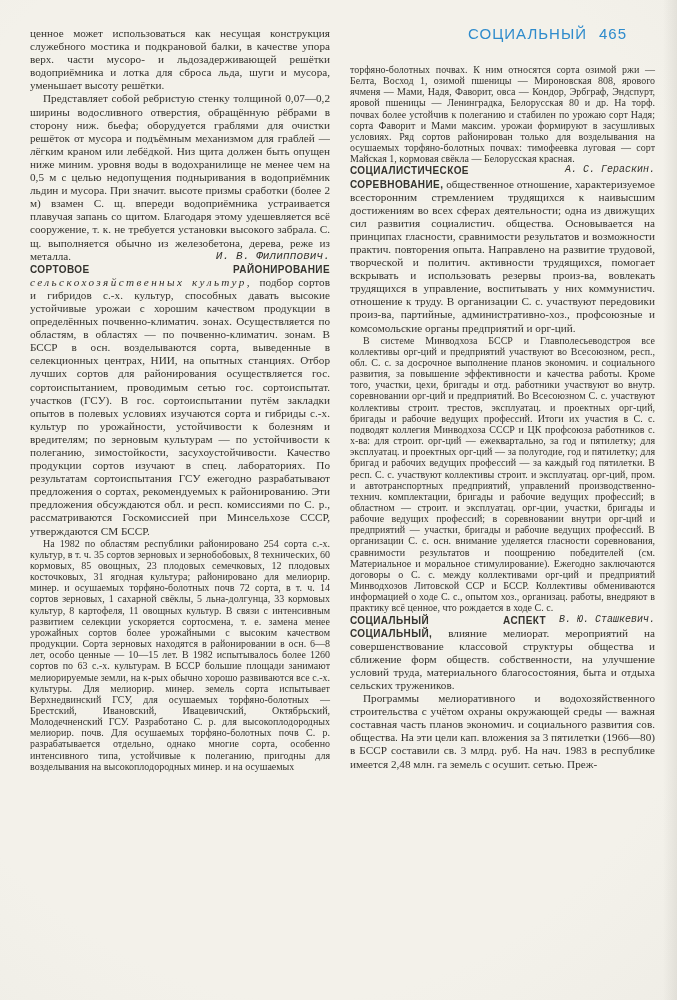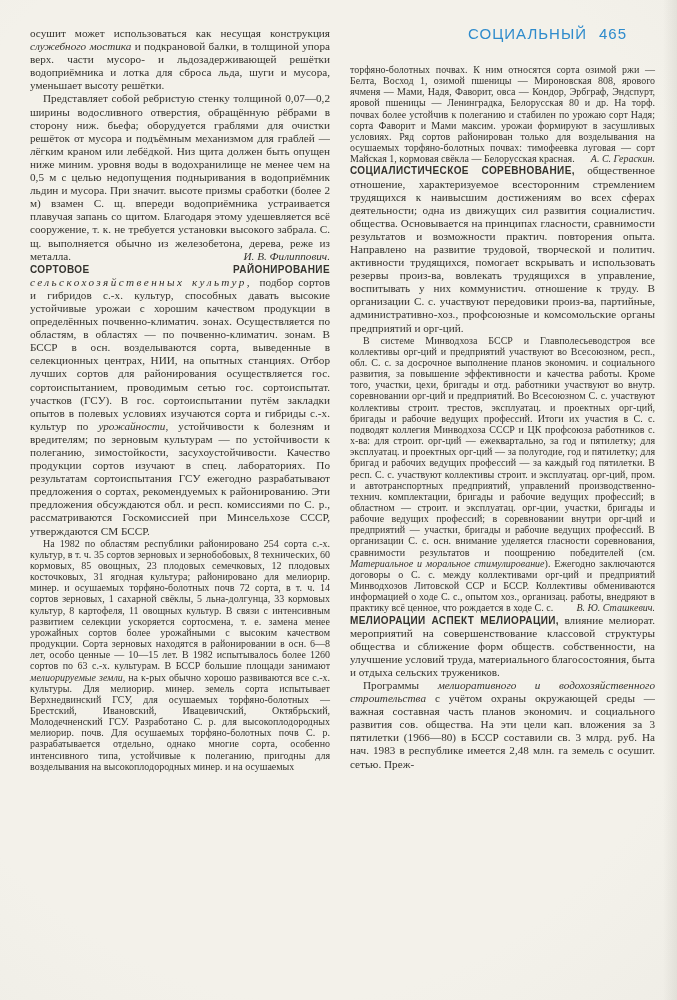--- a/index.html
+++ b/index.html
@@ -36,43 +36,43 @@
     box-sizing: border-box;
   }
   .col { text-align: justify; }
   .col-left { width: 300px; flex: 0 0 300px; }
   .col-right { flex: 1; padding-top: 37px; }
   p.para { margin: 0; overflow: visible; }
   p.para.normal { font-size: 11.2px; line-height: 13.1px; }
   p.para.small  { font-size: 10px;  line-height: 11.15px; }
   p.para.indent { text-indent: 13px; }
   .seg-n {}
-  .seg-i { font-style: italic; }
+  .seg-i { }
   .seg-b {
     font-family: "Liberation Sans", sans-serif;
     font-weight: bold; font-size: 10px; letter-spacing: 0.4px;
   }
   .seg-sp { letter-spacing: 2.4px; font-style: italic; }
-  .seg-sig { font-style: italic; float: right; }
+  .seg-sig { font-style: italic; float: right; font-family: Liberation Mono, monospace; }
 </style>
 </head>
 <body>
 
 <div class="page">
   <div class="running-head" style="color: rgb(46, 139, 204);">
     <span>СОЦИАЛЬНЫЙ</span><span class="pageno">465</span>
   </div>
   <div class="columns">
     <div class="col col-left">
-        <p class="para normal"><span class="seg-n">осушит может использоваться как несущая конструкция </span><span class="seg-i">служебного мостика</span><span class="seg-n"> и подкрановой балки, в толщиной упора верх. части мусоро- и льдозадерживающей решётки водоприёмника и лотка для сброса льда, шуги и мусора, уменьшает высоту решётки.</span></p>
+        <p class="para normal"><span class="seg-n">ценное может использоваться как несущая конструкция </span><span class="seg-i">служебного мостика</span><span class="seg-n"> и подкрановой балки, в качестве упора верх. части мусоро- и льдозадерживающей решётки водоприёмника и лотка для сброса льда, шуги и мусора, уменьшает высоту решётки.</span></p>
         <p class="para normal indent"><span class="seg-n">Представляет собой ребристую стенку толщиной 0,07—0,2 ширины водосливного отверстия, обращённую рёбрами в сторону ниж. бьефа; оборудуется граблями для очистки решёток от мусора и подъёмным механизмом для граблей — лёгким краном или лебёдкой. Низ щита должен быть опущен ниже миним. уровня воды в водохранилище не менее чем на 0,5 м с целью недопущения подныривания в водоприёмник льдин и мусора. При значит. высоте призмы сработки (более 2 м) взамен С. щ. впереди водоприёмника устраивается плавучая запань со щитом. Благодаря этому удешевляется всё сооружение, т. к. не требуется установки высокого забрала. С. щ. выполняется обычно из железобетона, дерева, реже из металла. </span><span class="seg-sig">И. В. Филиппович.</span></p>
         <p class="para normal"><span class="seg-b">СОРТОВОЕ РАЙОНИРОВАНИЕ</span><span class="seg-sp"> сельскохозяйственных культур, </span><span class="seg-n">подбор сортов и гибридов с.-х. культур, способных давать высокие устойчивые урожаи с хорошим качеством продукции в определённых почвенно-климатич. зонах. Осуществляется по областям, в областях — по почвенно-климатич. зонам. В БССР в осн. возделываются сорта, выведенные в селекционных центрах, НИИ, на опытных станциях. Отбор лучших сортов для районирования осуществляется гос. сортоиспытанием, проводимым сетью гос. сортоиспытат. участков (ГСУ). В гос. сортоиспытании путём закладки опытов в полевых условиях изучаются сорта и гибриды с.-х. культур по </span><span class="seg-i">урожайности</span><span class="seg-n">, устойчивости к болезням и вредителям; по зерновым культурам — по устойчивости к полеганию, зимостойкости, засухоустойчивости. Качество продукции сортов изучают в спец. лабораториях. По результатам сортоиспытания ГСУ ежегодно разрабатывают предложения о сортах, рекомендуемых к районированию. Эти предложения обсуждаются обл. и респ. комиссиями по С. р., рассматриваются Госкомиссией при Минсельхозе СССР, утверждаются СМ БССР.</span></p>
         <p class="para small indent"><span class="seg-n">На 1982 по областям республики районировано 254 сорта с.-х. культур, в т. ч. 35 сортов зерновых и зернобобовых, 8 технических, 60 кормовых, 85 овощных, 23 плодовых семечковых, 12 плодовых косточковых, 31 ягодная культура; районировано для мелиорир. минер. и осушаемых торфяно-болотных почв 72 сорта, в т. ч. 14 сортов зерновых, 1 сахарной свёклы, 5 льна-долгунца, 33 кормовых культур, 8 картофеля, 11 овощных культур. В связи с интенсивным развитием селекции ускоряется сортосмена, т. е. замена менее урожайных сортов более урожайными с высоким качеством продукции. Сорта зерновых находятся в районировании в осн. 6—8 лет, особо ценные — 10—15 лет. В 1982 испытывалось более 1260 сортов по 63 с.-х. культурам. В БССР большие площади занимают </span><span class="seg-i">мелиорируемые земли</span><span class="seg-n">, на к-рых обычно хорошо развиваются все с.-х. культуры. Для мелиорир. минер. земель сорта испытывает Верхнедвинский ГСУ, для осушаемых торфяно-болотных — Брестский, Ивановский, Ивацевичский, Октябрьский, Молодечненский ГСУ. Разработано С. р. для высокоплодородных мелиорир. почв. Для осушаемых торфяно-болотных почв С. р. разрабатывается отдельно, однако многие сорта, особенно интенсивного типа, устойчивые к полеганию, пригодны для возделывания на высокоплодородных минер. и на осушаемых</span></p>
       </div>
     <div class="col col-right">
         <p class="para small"><span class="seg-n">торфяно-болотных почвах. К ним относятся сорта озимой ржи — Белта, Восход 1, озимой пшеницы — Мироновская 808, ярового ячменя — Мами, Надя, Фаворит, овса — Кондор, Эрбграф, Эндспурт, яровой пшеницы — Ленинградка, Белорусская 80 и др. На торф. почвах более устойчив к полеганию и стабилен по урожаю сорт Надя; сорта Фаворит и Мами максим. урожаи формируют в засушливых условиях. Ряд сортов районирован только для возделывания на осушаемых торфяно-болотных почвах: тимофеевка луговая — сорт Майская 1, кормовая свёкла — Белорусская красная. </span><span class="seg-sig">А. С. Гераскин.</span></p>
         <p class="para normal"><span class="seg-b">СОЦИАЛИСТИЧЕСКОЕ СОРЕВНОВАНИЕ,</span><span class="seg-n"> общественное отношение, характеризуемое всесторонним стремлением трудящихся к наивысшим достижениям во всех сферах деятельности; одна из движущих сил развития социалистич. общества. Основывается на принципах гласности, сравнимости результатов и возможности практич. повторения опыта. Направлено на развитие трудовой, творческой и политич. активности трудящихся, помогает вскрывать и использовать резервы произ-ва, вовлекать трудящихся в управление, воспитывать у них коммунистич. отношение к труду. В организации С. с. участвуют передовики произ-ва, партийные, административно-хоз., профсоюзные и комсомольские органы предприятий и орг-ций.</span></p>
         <p class="para small indent"><span class="seg-n">В системе Минводхоза БССР и Главполесьеводстроя все коллективы орг-ций и предприятий участвуют во Всесоюзном, респ., обл. С. с. за досрочное выполнение планов экономич. и социального развития, за повышение эффективности и качества работы. Кроме того, участки, цехи, бригады и отд. работники участвуют во внутр. соревновании орг-ций и предприятий. Во Всесоюзном С. с. участвуют коллективы строит. трестов, эксплуатац. и проектных орг-ций, бригады и рабочие ведущих профессий. Итоги их участия в С. с. подводят коллегия Минводхоза СССР и ЦК профсоюза работников с. х-ва: для строит. орг-ций — ежеквартально, за год и пятилетку; для эксплуатац. и проектных орг-ций — за полугодие, год и пятилетку; для бригад и рабочих ведущих профессий — за каждый год пятилетки. В респ. С. с. участвуют коллективы строит. и эксплуатац. орг-ций, пром. и автотранспортных предприятий, управлений производственно-технич. комплектации, бригады и рабочие ведущих профессий; в областном — строит. и эксплуатац. орг-ции, участки, бригады и рабочие ведущих профессий; в соревновании внутри орг-ций и предприятий — участки, бригады и рабочие ведущих профессий. В организации С. с. осн. внимание уделяется гласности соревнования, сравнимости результатов и поощрению победителей (см. </span><span class="seg-i">Материальное и моральное стимулирование</span><span class="seg-n">). Ежегодно заключаются договоры о С. с. между коллективами орг-ций и предприятий Минводхозов Литовской ССР и БССР. Коллективы обмениваются информацией о ходе С. с., опытом хоз., организац. работы, внедряют в практику всё ценное, что рождается в ходе С. с. </span><span class="seg-sig">В. Ю. Сташкевич.</span></p>
-        <p class="para normal"><span class="seg-b">МЕЛИОРАЦИИ АСПЕКТ МЕЛИОРАЦИИ,</span><span class="seg-n"> влияние мелиорат. мероприятий на совершенствование классовой структуры общества и сближение форм обществ. собственности, на улучшение условий труда, материального благосостояния, быта и отдыха сельских тружеников.</span></p>
+        <p class="para normal"><span class="seg-b">СОЦИАЛЬНЫЙ АСПЕКТ СОЦИАЛЬНЫЙ,</span><span class="seg-n"> влияние мелиорат. мероприятий на совершенствование классовой структуры общества и сближение форм обществ. собственности, на улучшение условий труда, материального благосостояния, быта и отдыха сельских тружеников.</span></p>
         <p class="para normal indent"><span class="seg-n">Программы </span><span class="seg-i">мелиоративного и водохозяйственного строительства</span><span class="seg-n"> с учётом охраны окружающей среды — важная составная часть планов экономич. и социального развития сов. общества. На эти цели кап. вложения за 3 пятилетки (1966—80) в БССР составили св. 3 млрд. руб. На нач. 1983 в республике имеется 2,48 млн. га земель с осушит. сетью. Преж-</span></p>
       </div>
   </div>
 </div>
 
 </body></html>

